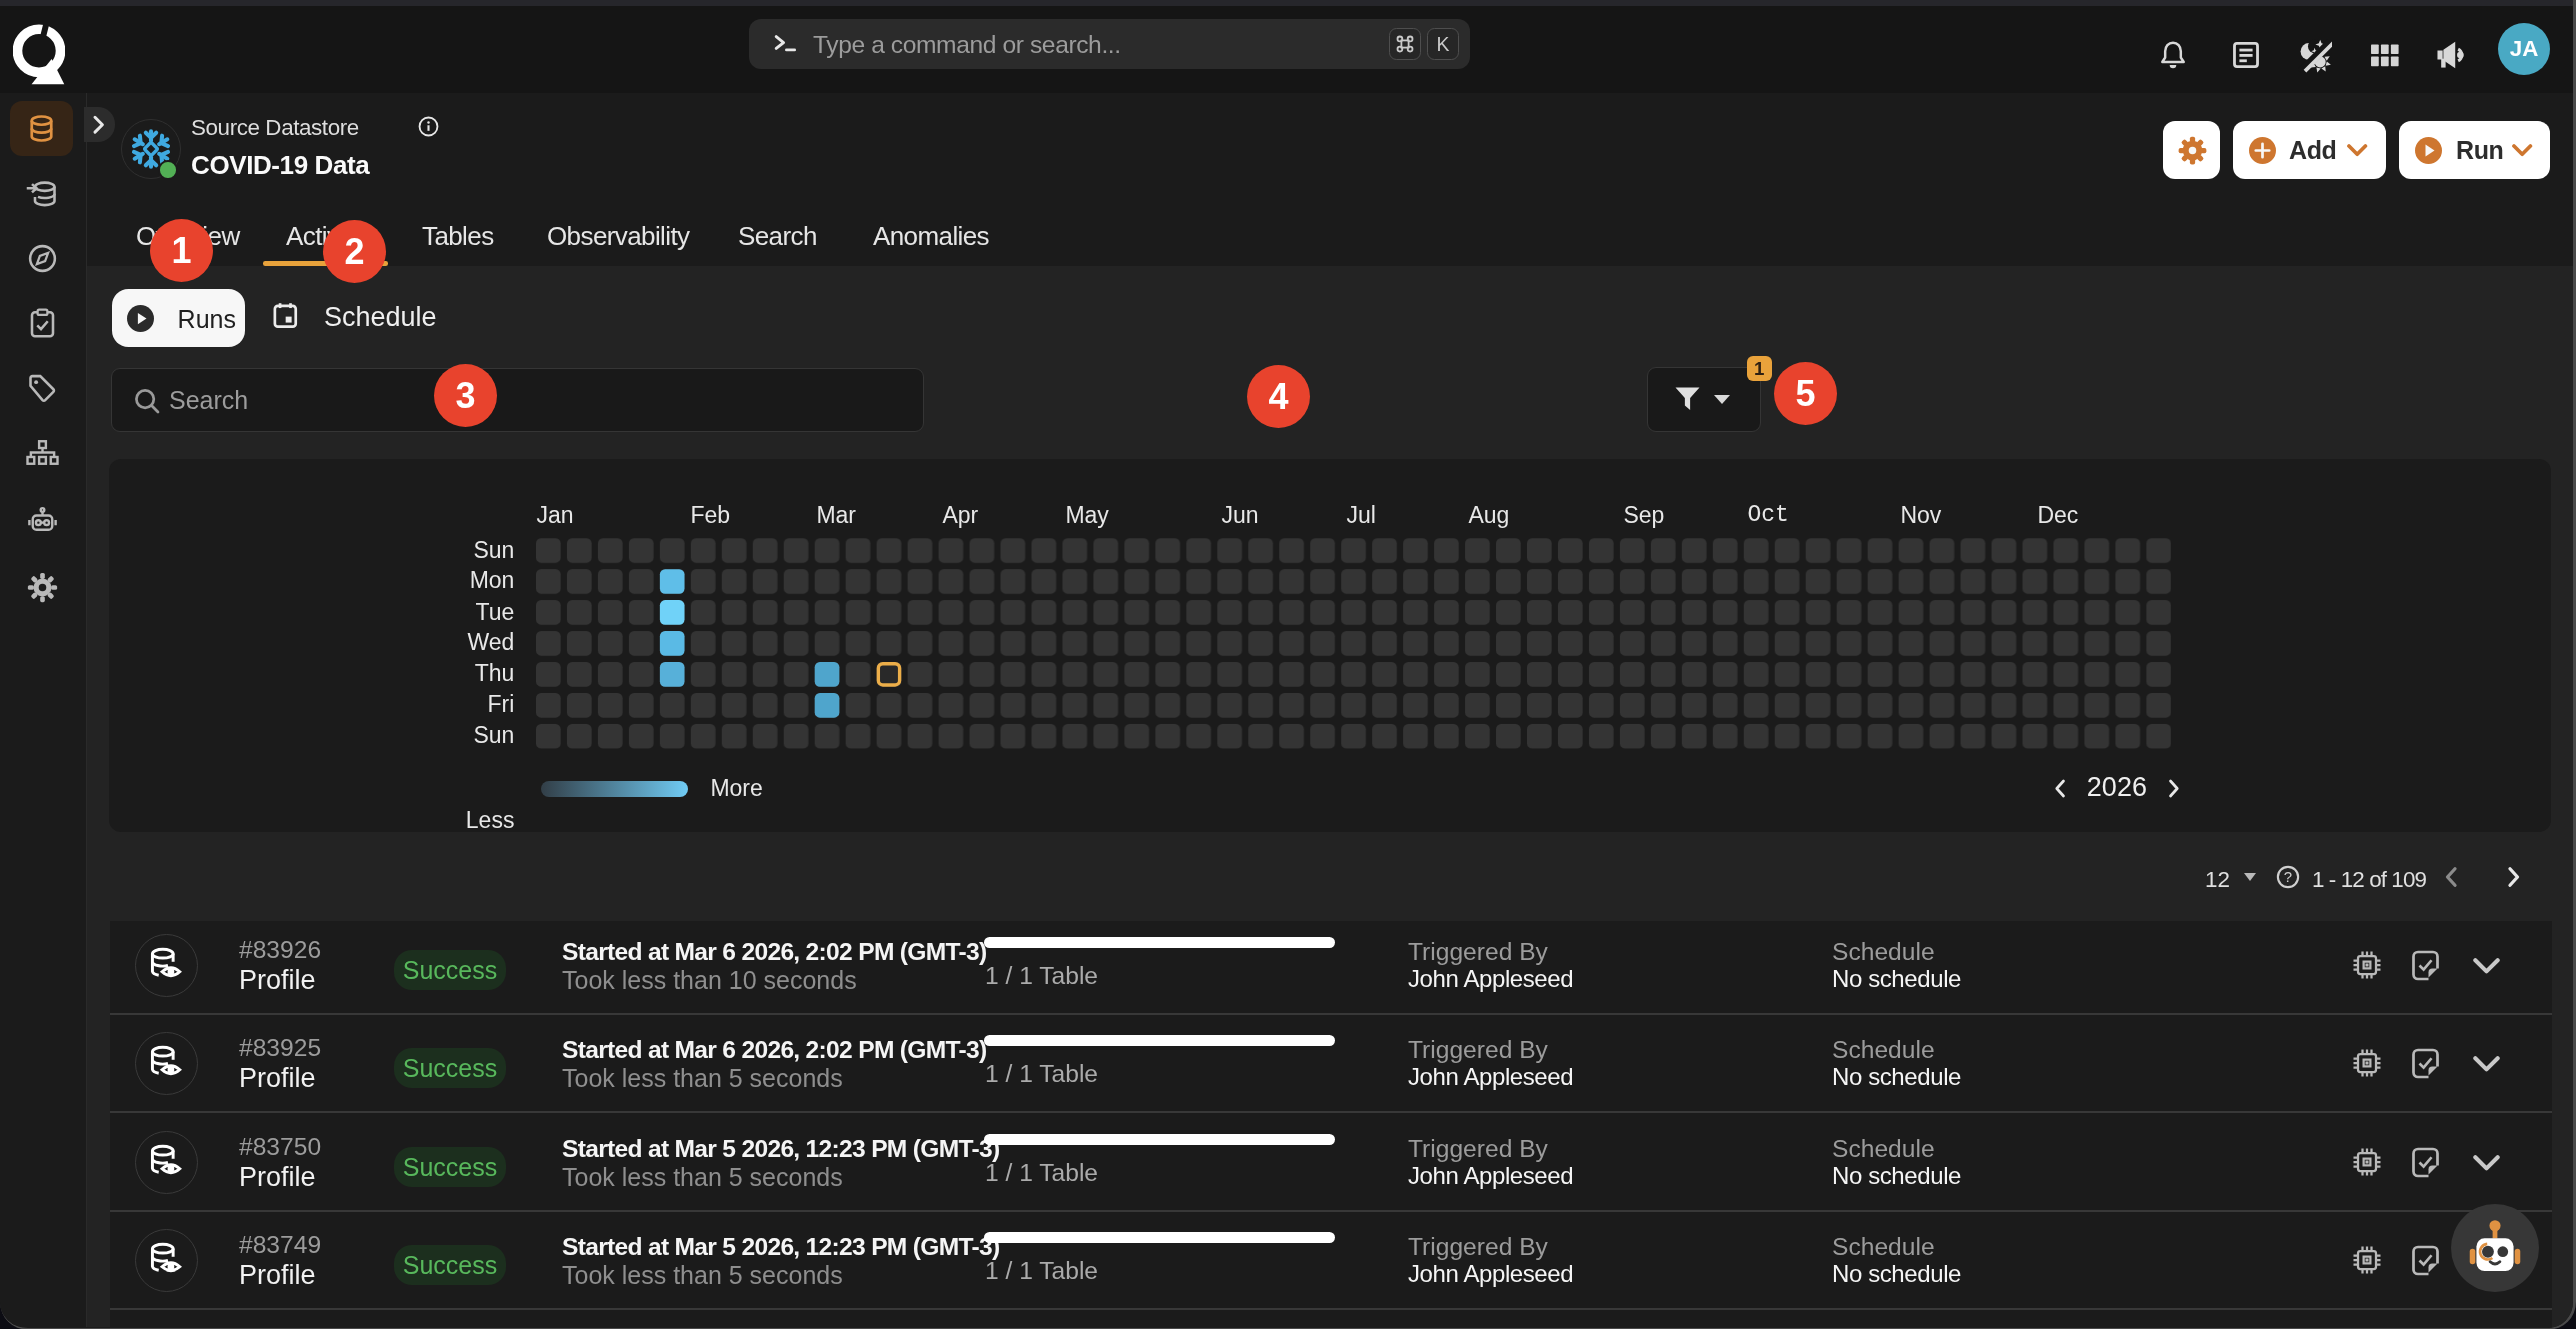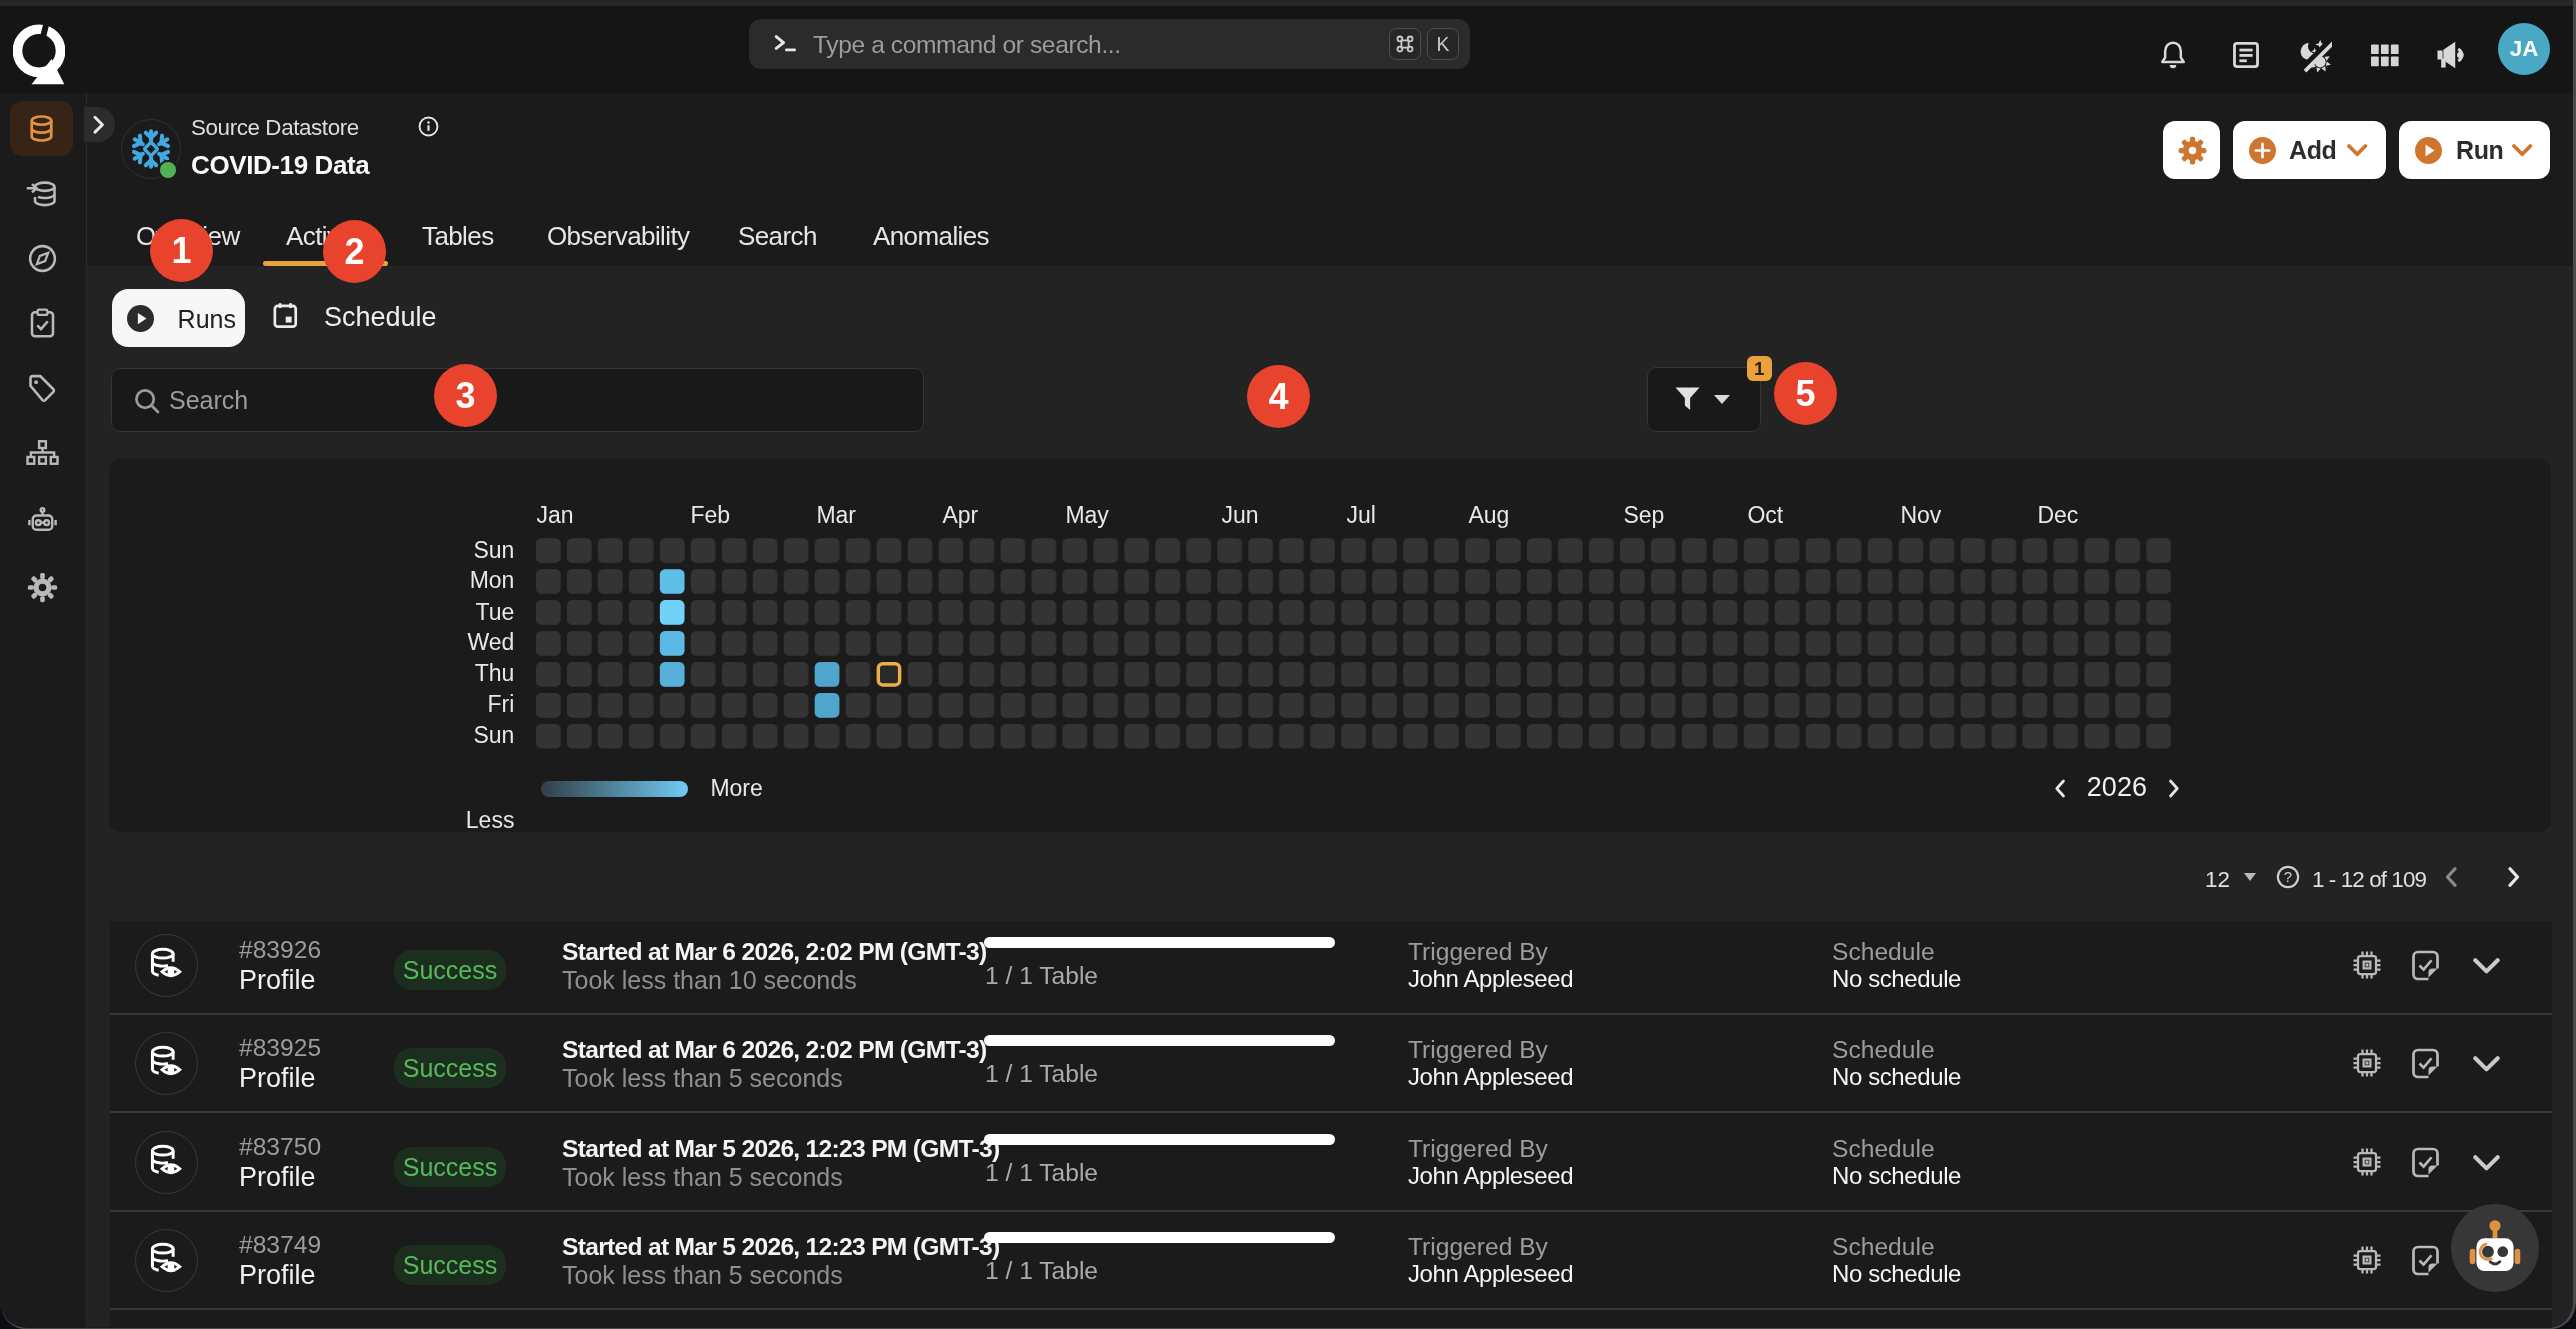--- a/index.html
+++ b/index.html
@@ -285,21 +285,21 @@
 <div class="a panel">
 <div class="a mon" style="left:427px;">Jan</div>
 <div class="a mon" style="left:581px;">Feb</div>
 <div class="a mon" style="left:707px;">Mar</div>
 <div class="a mon" style="left:833px;">Apr</div>
 <div class="a mon" style="left:956px;">May</div>
 <div class="a mon" style="left:1112px;">Jun</div>
 <div class="a mon" style="left:1237px;">Jul</div>
 <div class="a mon" style="left:1359px;">Aug</div>
 <div class="a mon" style="left:1514px;">Sep</div>
-<div class="a mon" style="left:1638px;">Oct</div>
+<div class="a mon" style="left:1638px;font-family:Liberation Mono, monospace;">Oct</div>
 <div class="a mon" style="left:1791px;">Nov</div>
 <div class="a mon" style="left:1928px;">Dec</div>
 <div class="a dow" style="top:78px;">Sun</div>
 <div class="a dow" style="top:108px;">Mon</div>
 <div class="a dow" style="top:140px;">Tue</div>
 <div class="a dow" style="top:170px;">Wed</div>
 <div class="a dow" style="top:201px;">Thu</div>
 <div class="a dow" style="top:232px;">Fri</div>
 <div class="a dow" style="top:263px;">Sun</div>
 <svg class="a" style="left:427px;top:79px" width="1638" height="213" viewBox="0 0 2195 285">

